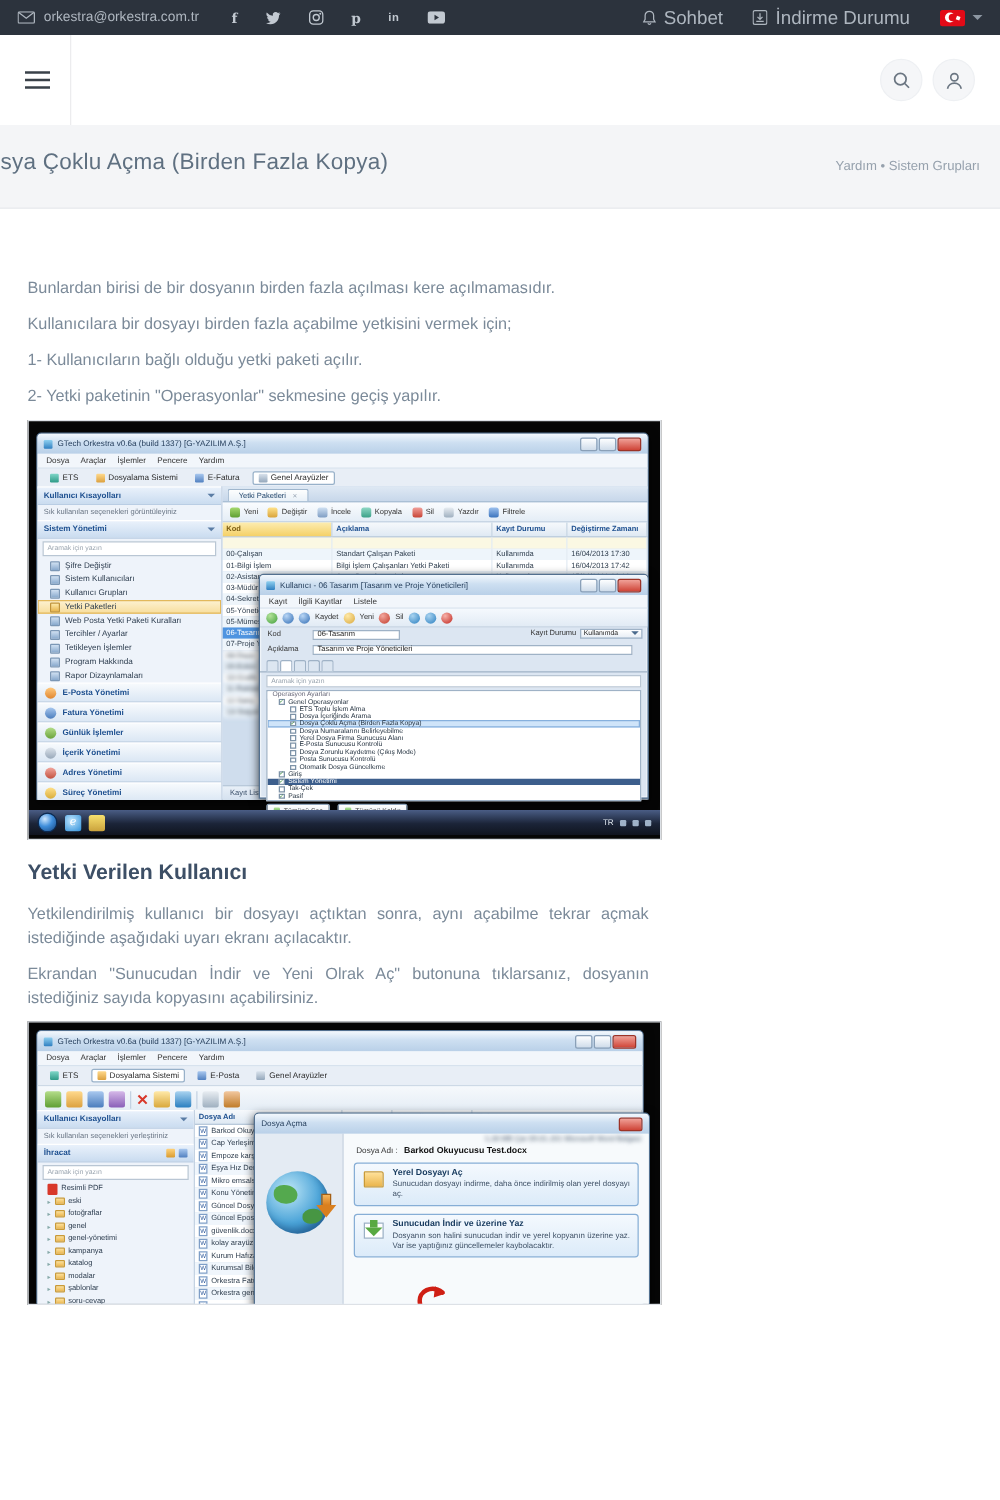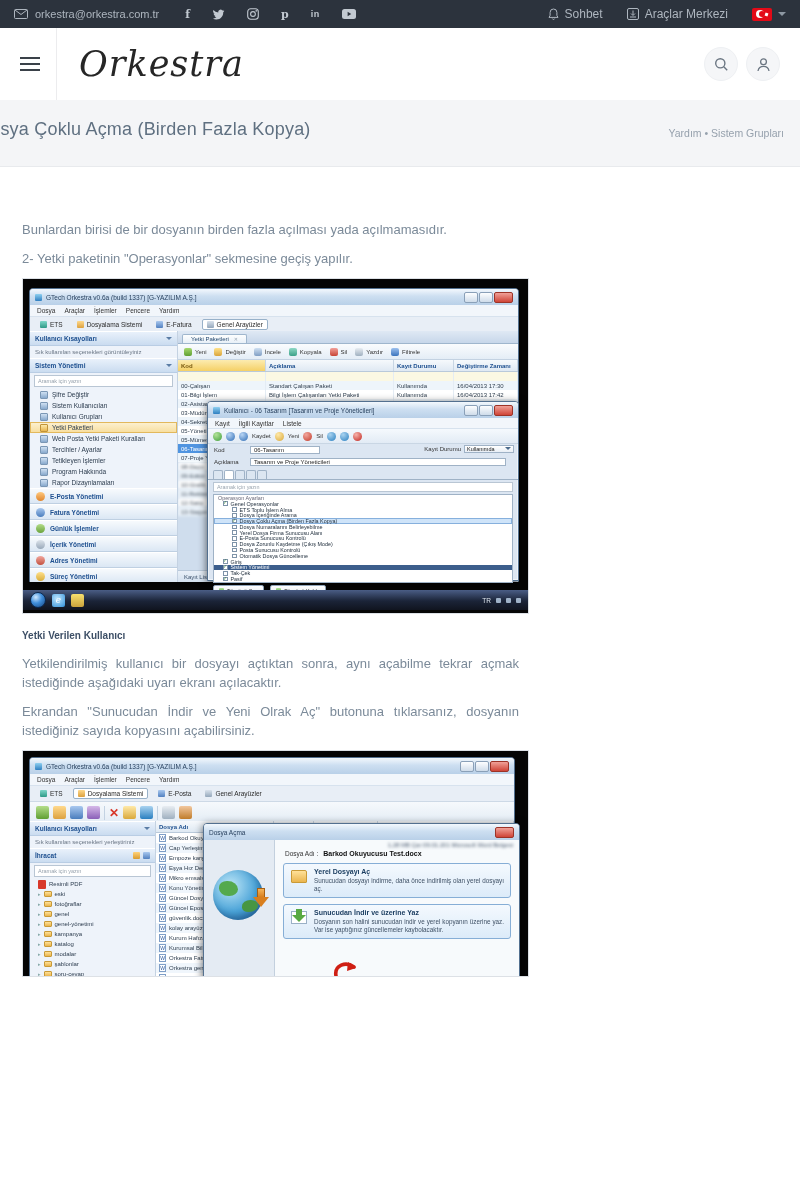--- a/index.html
+++ b/index.html
@@ -6,21 +6,21 @@
   body{width:800px;height:1200px;overflow:hidden;font-family:"Liberation Sans",sans-serif;}
   .page{position:relative;width:800px;height:1064px;overflow:hidden;background:#fff;}
 
   
   .topbar{height:28px;background:#2c333d;display:flex;align-items:center;justify-content:space-between;padding:0 14px;box-sizing:border-box;}
   .tbl{display:flex;align-items:center;}
   .mail{display:flex;align-items:center;gap:7px;color:#aeb6bf;font-size:11px;}
   .soc{display:flex;align-items:center;gap:22px;margin-left:26px;}
   .si{color:#c2c9d1;font-size:11px;font-weight:bold;line-height:1;display:flex;align-items:center;}
   .si svg{display:block;}
-  .tbr{display:flex;align-items:center;gap:24px;color:#aeb6bf;font-size:12px;}
+  .tbr{display:flex;align-items:center;gap:24px;color:#aeb6bf;font-size:15px;}
   .tbr .itm{display:flex;align-items:center;gap:6px;}
   .flag{width:20px;height:13px;background:#e30a17;border-radius:2px;position:relative;overflow:hidden;}
   .flag .cres{position:absolute;left:4px;top:2.5px;width:8px;height:8px;background:#fff;border-radius:50%;}
   .flag .cres2{position:absolute;left:6.5px;top:3.5px;width:6px;height:6px;background:#e30a17;border-radius:50%;}
   .flag .star{position:absolute;left:13px;top:5px;width:3px;height:3px;background:#fff;transform:rotate(20deg);}
   .caret{width:0;height:0;border:4px solid transparent;border-top-color:#8d97a2;margin-top:4px;}
 
   
   .hdr{height:72px;display:flex;align-items:center;background:#fff;position:relative;}
   .burger{width:20px;margin-left:20px;display:flex;flex-direction:column;gap:4px;cursor:pointer;}
@@ -33,21 +33,21 @@
   .cbtn{width:34px;height:34px;border-radius:50%;background:#f5f6f8;border:1px solid #eef0f3;display:flex;align-items:center;justify-content:center;padding:0;cursor:pointer;}
 
   
   .phead{height:66px;background:#f4f5f7;border-bottom:1px solid #e8eaed;position:relative;overflow:hidden;}
   .phead h1{position:absolute;left:-23px;top:19px;margin:0;font-size:18px;font-weight:500;color:#5f7081;letter-spacing:.2px;white-space:nowrap;}
   .crumb{position:absolute;right:16px;top:27px;font-size:10.5px;color:#96a1ad;}
 
   
   .content{padding:53px 0 0 22px;width:497px;}
   .content p{margin:0 0 10px;font-size:13px;line-height:19px;color:#7b8a99;text-align:justify;}
-  .sec-h{margin:16px 0 13px;font-size:10px;font-weight:bold;color:#3d4f66;}
+  .sec-h{margin:16px 0 13px;font-size:17px;font-weight:bold;color:#3d4f66;}
 
   
   .shot{position:relative;width:505px;background:#060606;border:1px solid #dde1e6;overflow:hidden;box-sizing:content-box;}
   .shot1{height:334px;}
   .shot2{height:225px;margin-top:1px;}
 
   
   .win{position:absolute;border:1px solid #53708f;border-radius:4px 4px 0 0;background:#dce6f2;box-shadow:inset 0 0 0 1px rgba(255,255,255,.55),0 2px 8px rgba(0,0,0,.65);box-sizing:border-box;}
   .wtitle{height:16px;display:flex;align-items:center;gap:4px;padding:0 5px;background:linear-gradient(#f3f8fd,#cddff1 45%,#b9d0e8);border-radius:3px 3px 0 0;font-size:6.5px;color:#28415e;white-space:nowrap;overflow:hidden;}
   .wicon{width:7px;height:7px;background:linear-gradient(#8fd0f0,#2f7fc1);border-radius:1px;flex:none;}
@@ -247,41 +247,40 @@
             <path d="M5.5 1a3.4 3.4 0 0 0-3.4 3.4v3L1 9.4h9L8.9 7.4v-3A3.4 3.4 0 0 0 5.5 1z" fill="none" stroke="#aeb6bf"></path>
             <path d="M4.3 10.6a1.3 1.3 0 0 0 2.4 0" fill="none" stroke="#aeb6bf"></path>
           </svg>
         <span>Sohbet</span>
       </span>
       <span class="itm">
         <svg width="12" height="12" viewBox="0 0 12 12">
             <rect x="0.5" y="0.5" width="11" height="11" rx="1.5" fill="none" stroke="#aeb6bf"></rect>
             <path d="M6 2.5v4.5M4 5.5L6 7.5 8 5.5M3 9h6" fill="none" stroke="#aeb6bf"></path>
           </svg>
-        <span>Araçlar Merkezi</span>
+        <span>İndirme Durumu</span>
       </span>
       <span class="itm">
         <span class="flag">
             <i class="cres"></i>
             <i class="cres2"></i>
             <i class="star"></i>
           </span>
         <span class="caret"></span>
       </span>
     </div>
   </div>
 
   <div class="hdr">
     <div class="burger">
         <i></i>
         <i></i>
         <i></i>
       </div>
     <div class="hdiv"></div>
-    <div class="logo">Orkestra</div>
     <div class="hact">
       <button class="cbtn">
         <svg width="15" height="15" viewBox="0 0 15 15">
             <circle cx="6.3" cy="6.3" r="4.6" fill="none" stroke="#6b7682" stroke-width="1.4"></circle>
             <path d="M9.8 9.8l3.4 3.4" stroke="#6b7682" stroke-width="1.4"></path>
           </svg>
       </button>
       <button class="cbtn">
         <svg width="15" height="15" viewBox="0 0 15 15">
             <circle cx="7.5" cy="4.8" r="2.9" fill="none" stroke="#6b7682" stroke-width="1.3"></circle>
@@ -291,23 +290,25 @@
     </div>
   </div>
 
   <div class="phead">
     <h1>Dosya Çoklu Açma (Birden Fazla Kopya)</h1>
     <span class="crumb">Yardım • Sistem Grupları</span>
   </div>
 
   <div class="content">
     <div>
-        <p>Bunlardan birisi de bir dosyanın birden fazla açılması yada açılmamasıdır.</p>
+        <p>Bunlardan birisi de bir dosyanın birden fazla açılması kere açılmamasıdır.</p>
+        <p>Kullanıcılara bir dosyayı birden fazla açabilme yetkisini vermek için;</p>
       </div>
     <div>
+        <p>1- Kullanıcıların bağlı olduğu yetki paketi açılır.</p>
         <p>2- Yetki paketinin "Operasyonlar" sekmesine geçiş yapılır.</p>
       </div>
 
     <div class="shot shot1">
       <div class="win" style="left:6px;top:9px;width:490px;height:294px;">
         <div class="wtitle">
           <span class="wicon"></span>
           <span>GTech Orkestra v0.6a (build 1337) [G-YAZILIM A.Ş.]</span>
           <span class="wbtns">
               <span class="wbtn"></span>

